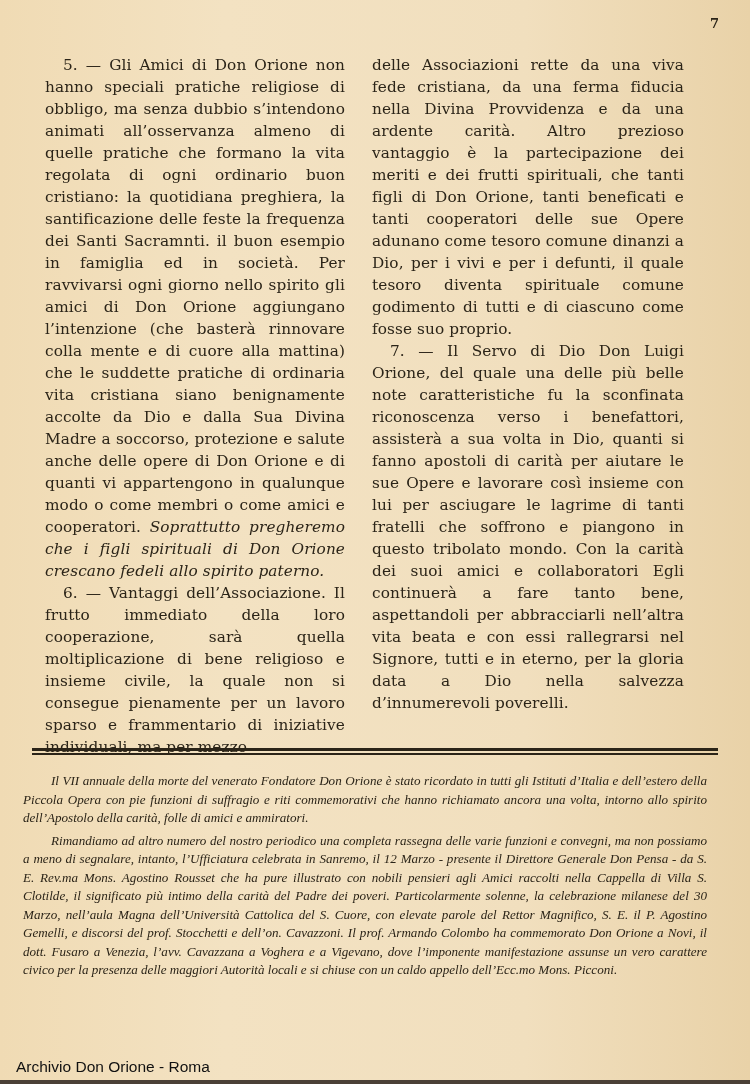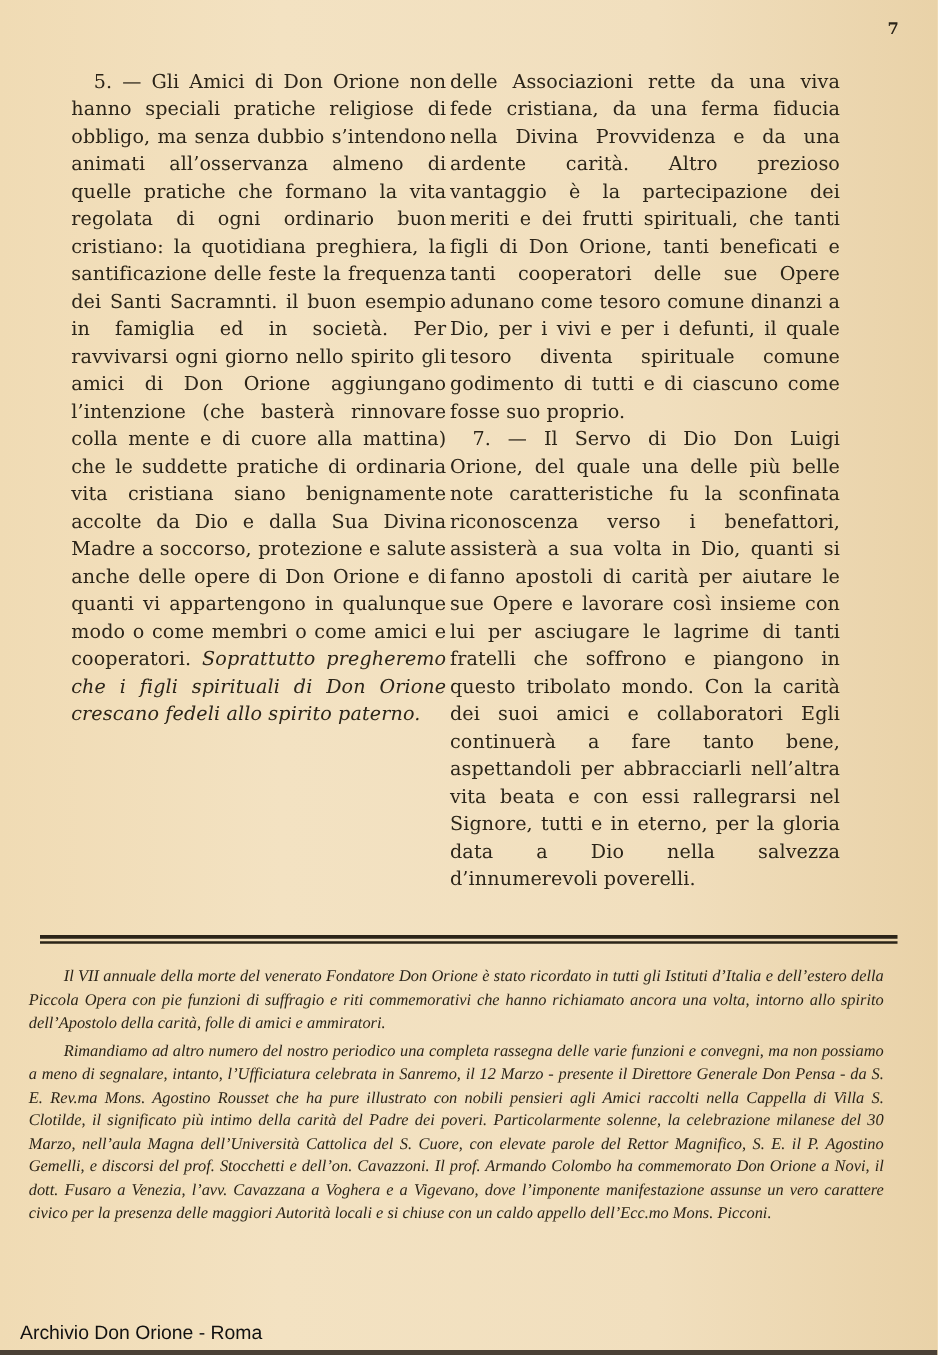--- a/index.html
+++ b/index.html
@@ -16,22 +16,22 @@
   }
   .page-number {
     position:absolute; left:710px; top:16px;
     font-family:"DejaVu Serif", serif; font-weight:bold; font-size:13px; color:#2b2418;
   }
   .col {
     position:absolute; top:54px; width:300px;
     font-size:15.3px; line-height:22px; text-align:justify;
     letter-spacing:0.1px;
   }
-  .col.left { left:57px; }
-  .col.right { left:360px; width:312px; }
+  .col.left { left:45px; }
+  .col.right { left:372px; width:312px; }
   .col p { margin:0; text-indent:0; }
   .col p.indent { text-indent:18px; }
   .col .it { font-style:italic; }
   .rule-wrap { position:absolute; left:32px; top:748px; width:686px; }
   .rule1 { height:3px; background:#2b2418; margin-bottom:2px; }
   .rule2 { height:1.5px; background:#2b2418; }
   .notes {
     position:absolute; left:23px; top:772px; width:684px;
     font-family:"Liberation Serif", serif; font-style:italic;
     font-size:13.1px; line-height:18.5px; text-align:justify;
@@ -49,20 +49,21 @@
 <body>
 
 <div class="page">
   <div class="page-number">7</div>
 
   <div class="col left">
     <p class="indent">
       <span>5. — Gli Amici di Don Orione non hanno speciali pratiche religiose di obbligo, ma senza dubbio s’intendono animati all’osservanza almeno di quelle pratiche che formano la vita regolata di ogni ordinario buon cristiano: la quotidiana preghiera, la santificazione delle feste la frequenza dei Santi Sacramnti. il buon esempio in famiglia ed in società. Per ravvivarsi ogni giorno nello spirito gli amici di Don Orione aggiungano l’intenzione (che basterà rinnovare colla mente e di cuore alla mattina) che le suddette pratiche di ordinaria vita cristiana siano benignamente accolte da Dio e dalla Sua Divina Madre a soccorso, protezione e salute anche delle opere di Don Orione e di quanti vi appartengono in qualunque modo o come membri o come amici e cooperatori.</span>
       <span class="it">Soprattutto pregheremo che i figli spirituali di Don Orione crescano fedeli allo spirito paterno.</span>
     </p>
+    <p class="indent">6. — Vantaggi dell’Associazione. Il frutto immediato della loro cooperazione, sarà quella moltiplicazione di bene religioso e insieme civile, la quale non si consegue pienamente per un lavoro sparso e frammentario di iniziative individuali, ma per mezzo</p>
   </div>
 
   <div class="col right">
     <p>delle Associazioni rette da una viva fede cristiana, da una ferma fiducia nella Divina Provvidenza e da una ardente carità. Altro prezioso vantaggio è la partecipazione dei meriti e dei frutti spirituali, che tanti figli di Don Orione, tanti beneficati e tanti cooperatori delle sue Opere adunano come tesoro comune dinanzi a Dio, per i vivi e per i defunti, il quale tesoro diventa spirituale comune godimento di tutti e di ciascuno come fosse suo proprio.</p>
     <p class="indent">7. — Il Servo di Dio Don Luigi Orione, del quale una delle più belle note caratteristiche fu la sconfinata riconoscenza verso i benefattori, assisterà a sua volta in Dio, quanti si fanno apostoli di carità per aiutare le sue Opere e lavorare così insieme con lui per asciugare le lagrime di tanti fratelli che soffrono e piangono in questo tribolato mondo. Con la carità dei suoi amici e collaboratori Egli continuerà a fare tanto bene, aspettandoli per abbracciarli nell’altra vita beata e con essi rallegrarsi nel Signore, tutti e in eterno, per la gloria data a Dio nella salvezza d’innumerevoli poverelli.</p>
   </div>
 
   <div class="rule-wrap">
     <div class="rule1"></div>
     <div class="rule2"></div>

